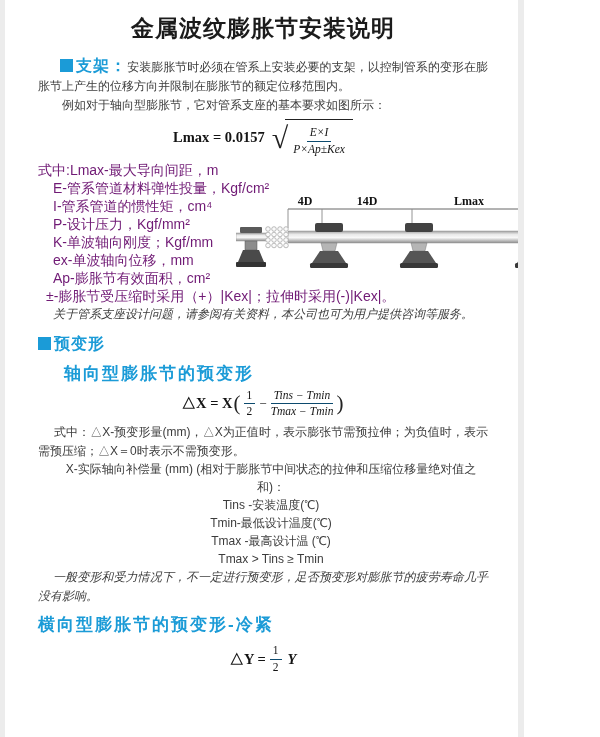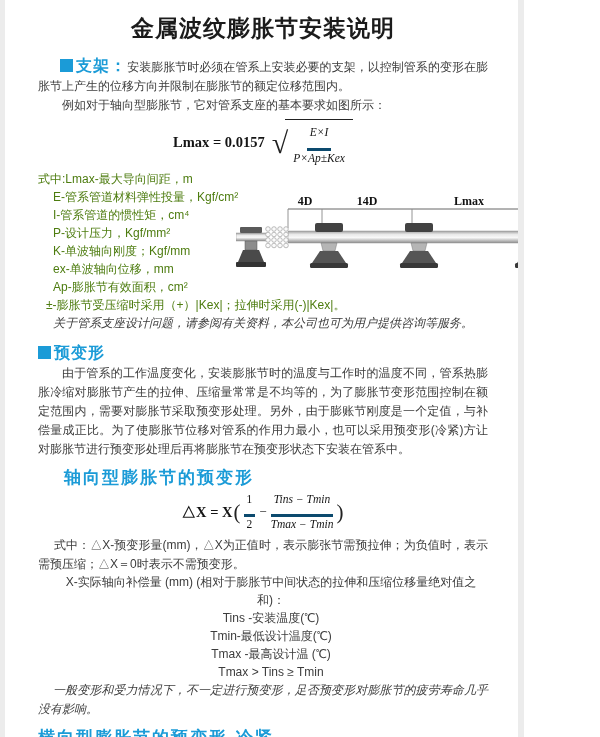--- a/index.html
+++ b/index.html
@@ -30,29 +30,29 @@
   .sub-head.no-ind { margin-left:0; }
 
   
   .f-row { text-align:center; margin:4px 0; }
   .fml { display:inline-flex; align-items:center; font-family:"Liberation Serif", serif; color:#141414; }
   .f-lhs { font-weight:bold; font-size:14.5px; white-space:pre; }
   .f-rhs { font-weight:bold; font-size:14.5px; font-style:italic; margin-left:4px; }
   .paren { font-size:21px; font-weight:400; color:#222; line-height:1; margin:0 1px; }
   .frac { display:inline-flex; flex-direction:column; align-items:center;
           font-size:11.5px; line-height:1.2; margin:0 2px; }
-  .frac .fn { border-bottom:3px solid #0c4a6e; padding:0 3px 8px; }
+  .frac .fn { border-bottom:1px solid #0c4a6e; padding:0 3px 1px; }
   .frac .fd { padding-top:1px; }
   .frac.ital { font-style:italic; }
   .f-minus { font-size:13px; margin:0 2px; }
   .sqrt { display:inline-flex; align-items:center; margin-left:7px; }
   .rad { font-size:30px; font-weight:400; line-height:0.85; margin-right:-3px; color:#222; }
   .radicand { border-top:1.3px solid #222; padding:2px 6px 0 6px; }
 
-  .defs { font-size:12px; line-height:18px; margin-top:3px; color:#4d7c0f; }
+  .defs { font-size:14px; line-height:18px; margin-top:3px; color:#701a75; }
   .defs .dsub { margin-left:15px; }
   .defs .dpm  { margin-left:8px; }
 
   .n-item { font-size:12px; line-height:18px; margin-left:16px; color:#3c3c3c;text-align:center; }
   .n-para { font-size:12px; line-height:18.5px; text-indent:16px; text-align:justify; }
 
   .diagram { position:absolute; left:236px; top:192px; width:352px; height:96px; }
   .diagram svg { display:block; }
   .dim-label { font-family:"Liberation Serif", serif; font-weight:bold; font-size:12px; fill:#111; }
 </style>
@@ -91,21 +91,20 @@
       <div class="dsub">K-单波轴向刚度；Kgf/mm</div>
       <div class="dsub">ex-单波轴向位移，mm</div>
       <div class="dsub">Ap-膨胀节有效面积，cm²</div>
       <div class="dpm">±-膨胀节受压缩时采用（+）|Kex|；拉伸时采用(-)|Kex|。</div>
     </div>
 
     <p class="p-body indent-sm">关于管系支座设计问题，请参阅有关资料，本公司也可为用户提供咨询等服务。</p>
 
     <div class="sec-head"><span class="sq"></span><span>预变形</span></div>
 
-    <p class="p-body indent">由于管系的工作温度变化，安装膨胀节时的温度与工作时的温度不同，管系热膨胀冷缩对膨胀节产生的拉伸、压缩量常常是不均等的，为了膨胀节变形范围控制在额定范围内，需要对膨胀节采取预变形处理。另外，由于膨账节刚度是一个定值，与补偿量成正比。为了使膨胀节位移对管系的作用力最小，也可以采用预变形(冷紧)方让对膨胀节进行预变形处理后再将膨胀节在预变形状态下安装在管系中。</p>
 
     <div class="sub-head">轴向型膨胀节的预变形</div>
 
     <div class="f-row">
       <span class="fml">
         <span class="f-lhs">△X = X</span>
         <span class="paren">(</span>
         <span class="frac">
           <span class="fn">1</span>
           <span class="fd">2</span>

